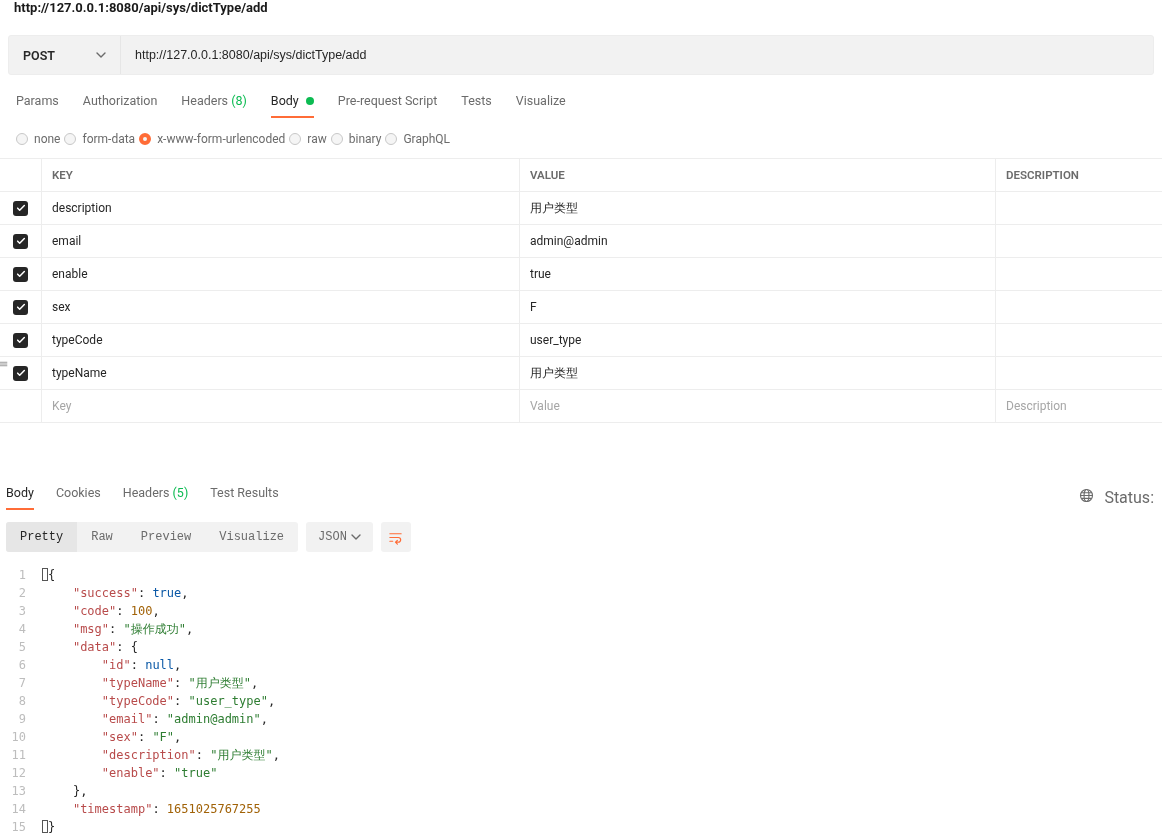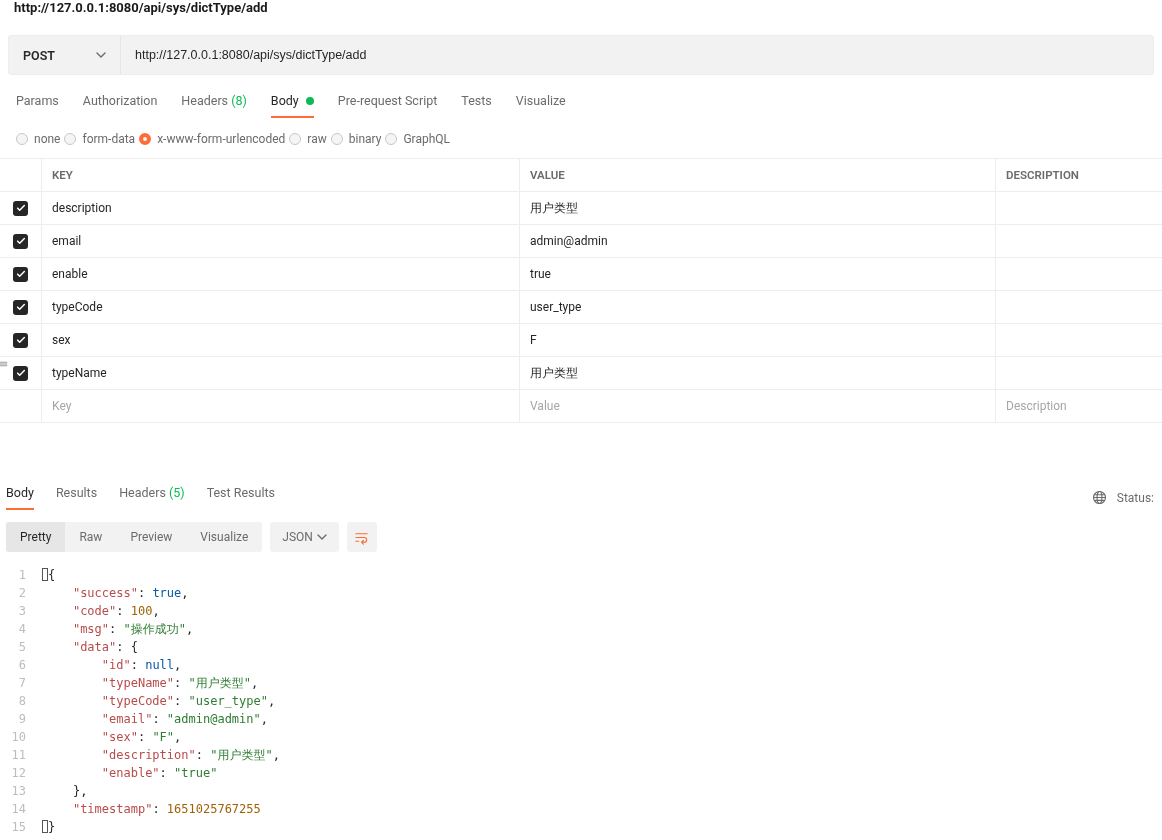--- a/index.html
+++ b/index.html
@@ -134,31 +134,32 @@
   justify-content: space-between;
   align-items: center;
   padding: 14px 8px 0 6px;
   margin-top: 48px;
 }
 .resp-tabs { display:flex; gap: 22px; font-size: 12.5px; }
 .resp-tab { color: #6b6b6b; padding-bottom: 8px; cursor:pointer;}
 .resp-tab.active { color: #262626; border-bottom: 2px solid #ff6c37; }
 .resp-status {
   display: flex;
-  align-items: flex-end;
+  align-items: flex-start;
   gap: 10px;
   color: #6b6b6b;
-  font-size: 12px;
+  font-size: 16px;
 }
 .globe { width: 15px; height: 15px; }
 .view-controls {
   display: flex;
   gap: 8px;
   padding: 12px 20px 10px 6px;
   align-items: center;
+  font-family: Liberation Mono, monospace;
 }
 .pill-group {
   display: flex;
   background: #f2f2f2;
   border-radius: 3px;
   overflow: hidden;
 }
 .pill {
   padding: 8px 14px;
   font-size: 12px;
@@ -311,36 +312,36 @@
       </div>
       <div class="row-wrap">
         <div class="row">
           <div class="col-chk">
             <div class="chk">
               <svg viewBox="0 0 12 12" width="10" height="10">
                 <path d="M2 6.2l2.4 2.4L10 3" fill="none" stroke="#fff" stroke-width="1.8" stroke-linecap="round" stroke-linejoin="round"></path>
               </svg>
             </div>
           </div>
+          <div class="col-key">sex</div>
+          <div class="col-val">F</div>
+          <div class="col-desc"></div>
+        </div>
+      </div>
+      <div class="row-wrap">
+        <div class="row">
+          <div class="col-chk">
+            <div class="chk">
+              <svg viewBox="0 0 12 12" width="10" height="10">
+                <path d="M2 6.2l2.4 2.4L10 3" fill="none" stroke="#fff" stroke-width="1.8" stroke-linecap="round" stroke-linejoin="round"></path>
+              </svg>
+            </div>
+          </div>
           <div class="col-key">typeCode</div>
           <div class="col-val">user_type</div>
-          <div class="col-desc"></div>
-        </div>
-      </div>
-      <div class="row-wrap">
-        <div class="row">
-          <div class="col-chk">
-            <div class="chk">
-              <svg viewBox="0 0 12 12" width="10" height="10">
-                <path d="M2 6.2l2.4 2.4L10 3" fill="none" stroke="#fff" stroke-width="1.8" stroke-linecap="round" stroke-linejoin="round"></path>
-              </svg>
-            </div>
-          </div>
-          <div class="col-key">sex</div>
-          <div class="col-val">F</div>
           <div class="col-desc"></div>
         </div>
       </div>
       <div class="row-wrap">
         <div class="drag-handle">
           <svg viewBox="0 0 14 14" width="12" height="12">
             <path d="M2 5h10M2 7h10M2 9h10" stroke="#9a9a9a" stroke-width="1.2"></path>
           </svg>
         </div>
         <div class="row">
@@ -362,21 +363,21 @@
     <div class="col-chk"></div>
     <div class="col-key placeholder">Key</div>
     <div class="col-val placeholder">Value</div>
     <div class="col-desc placeholder">Description</div>
   </div>
 </div>
 
 <div class="resp-header">
   <div class="resp-tabs">
     <div class="resp-tab active">Body</div>
-    <div class="resp-tab">Results</div>
+    <div class="resp-tab">Cookies</div>
     <div class="resp-tab">
       <span>Headers</span>
       <span class="green">(5)</span>
     </div>
     <div class="resp-tab">Test Results</div>
   </div>
   <div class="resp-status">
     <span class="globe">
       <svg viewBox="0 0 16 16" width="15" height="15">
           <circle cx="8" cy="8" r="6.4" fill="none" stroke="#6b6b6b" stroke-width="1.2"></circle>

